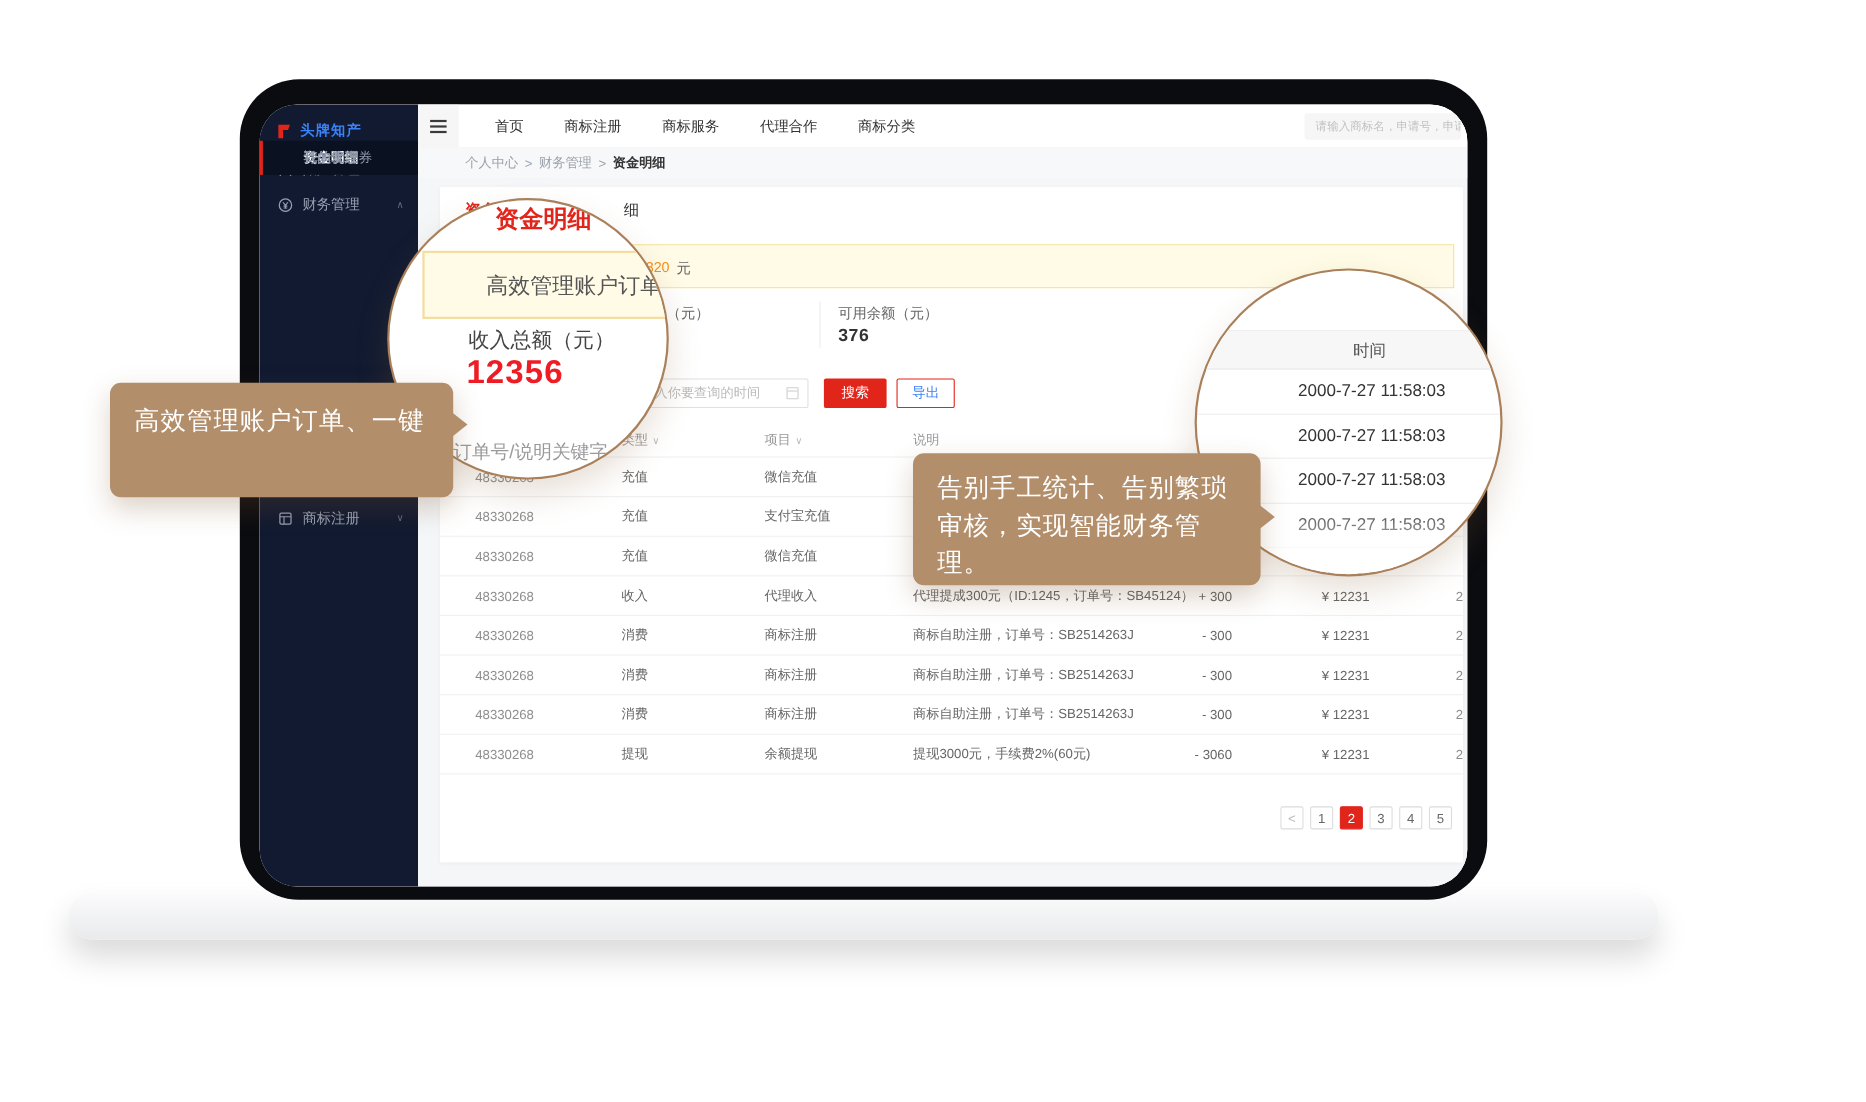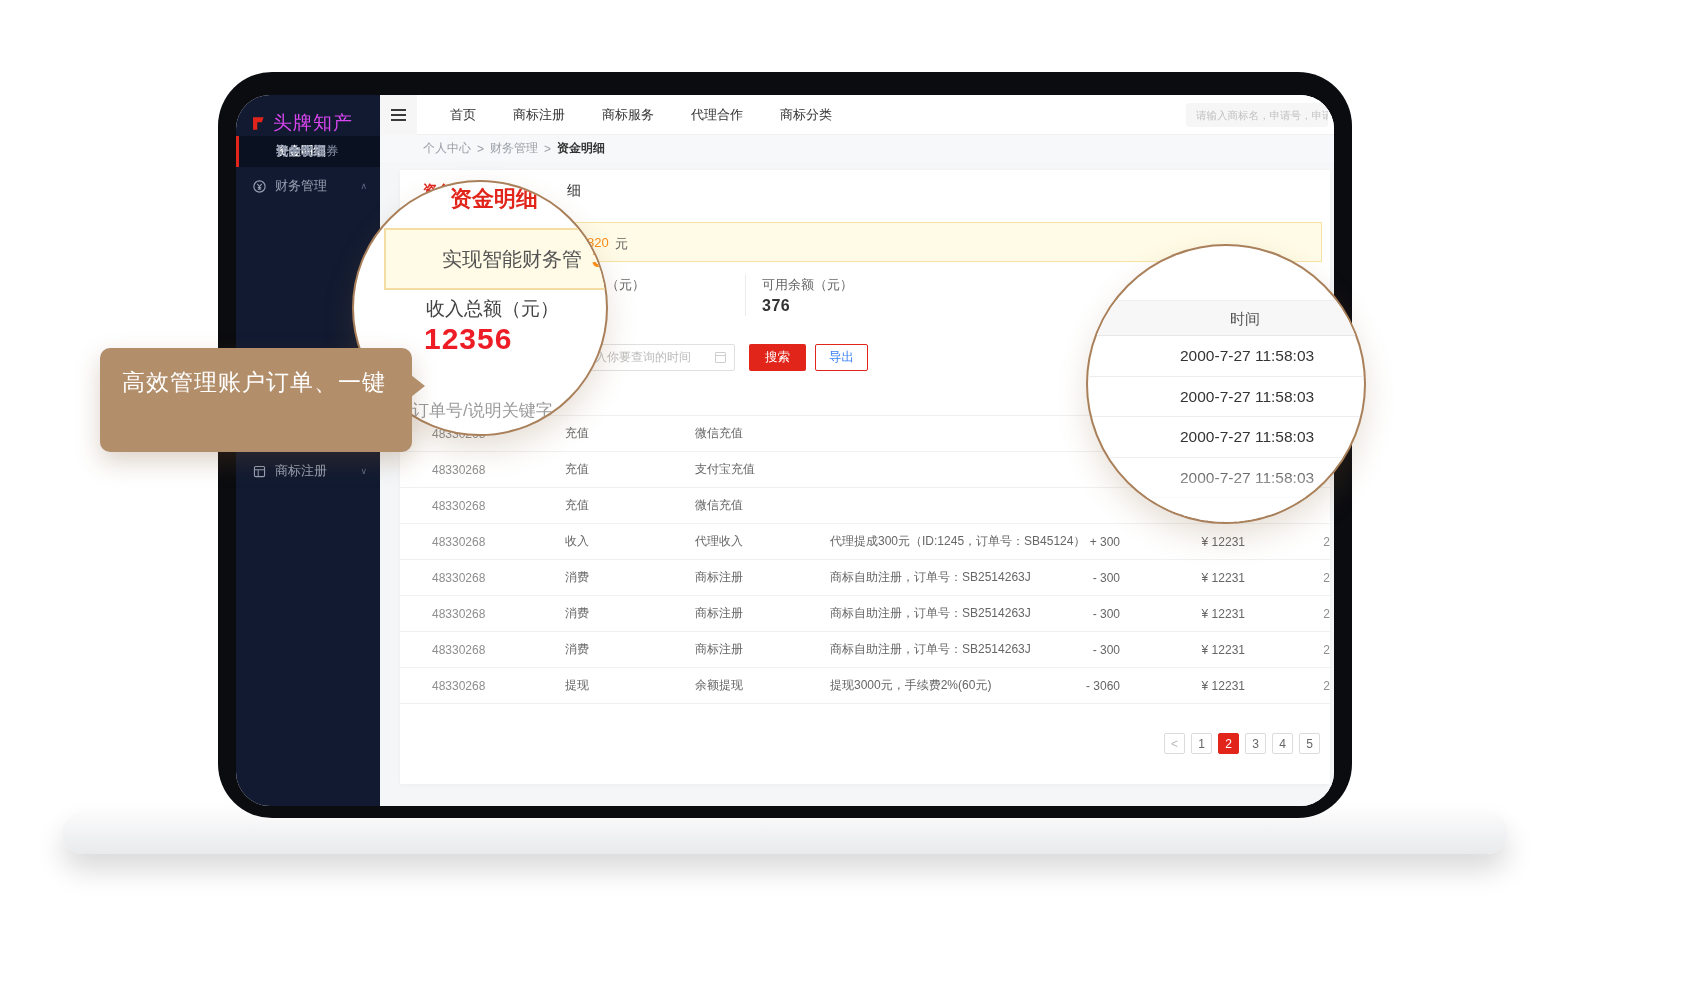--- a/index.html
+++ b/index.html
@@ -11,21 +11,21 @@
   .base { position:absolute; left:62px; top:812px; width:1446px; height:42px;
           background:linear-gradient(180deg,#fbfbfc,#e9eaec); border-radius:22px;
           box-shadow:0 16px 28px rgba(0,0,0,.15); z-index:1; }
   .laptop { position:absolute; left:218px; top:72px; width:1134px; height:746px;
             background:#0b0c10; border-radius:54px; padding:23px 18px 12px; z-index:2; }
   .screen { width:1098px; height:711px; border-radius:34px; overflow:hidden; background:#fff; display:flex; }
 
   
   .sidebar { width:144px; flex:0 0 144px; background:#111a31; position:relative; color:#98a1b3; }
   .logo { display:flex; align-items:center; gap:7px; padding:15px 0 0 15px; }
-  .logo-text { color:#d946ef; font-weight:normal; font-size:19px; letter-spacing:1px; }
+  .logo-text { color:#3b82f6; font-weight:bold; font-size:13px; letter-spacing:1px; }
   .side-item { position:absolute; left:0; right:0; height:32px; display:flex; align-items:center;
                gap:8px; padding:0 13px 0 16px; font-size:13px; cursor:pointer; }
   .side-item .chev { margin-left:auto; font-size:9px; color:#5f6a82; }
   .sub-item { position:absolute; left:0; right:0; height:31px; line-height:31px; padding-left:40px;
               font-size:12.5px; color:#8d96aa; cursor:pointer; }
   .sub-item.on { background:#0a1222; color:#fff; border-left:3px solid #e1251b; padding-left:37px; font-weight:bold; }
   .sicon { width:15px; height:15px; flex:0 0 15px; }
 
   
   .main { flex:1; display:flex; flex-direction:column; background:#f4f6f8; min-width:0; }
@@ -222,20 +222,29 @@
             <span class="stat-label" style="left:362px;top:106px">可用余额（元）</span>
             <span class="stat-value" style="left:362px;top:127px">376</span>
 
             <div class="date-input">
               <span>请输入你要查询的时间</span>
               <span class="cal"></span>
             </div>
             <div class="btn btn-search">搜索</div>
             <div class="btn btn-export">导出</div>
 
+            <div class="thead">
+              <span class="c1">订单号/说明关键字</span>
+              <span class="c2"><span>类型</span><span class="caret">∨</span></span>
+              <span class="c3"><span>项目</span><span class="caret">∨</span></span>
+              <span class="c4">说明</span>
+              <span class="c5"></span>
+              <span class="c6"></span>
+              <span class="c7">时间</span>
+            </div>
 
             <div class="tbody">
 
                 <div class="trow">
                   <span class="c1">48330268</span>
                   <span class="c2">充值</span>
                   <span class="c3">微信充值</span>
                   <span class="c4"></span>
                   <span class="c5"></span>
                   <span class="c6"></span>
@@ -328,21 +337,21 @@
           </div>
         </div>
       </div>
 
     </div>
   </div>
 
   <div class="mag mag-l">
     <span class="m-tab">资金明细</span>
     <div class="m-banner">
-      <span class="t">实现智能财务管</span>
+      <span class="t">高效管理账户订单</span>
       <span class="n">32124</span>
     </div>
     <span class="m-ilabel">收入总额（元）</span>
     <span class="m-ivalue">12356</span>
     <span class="m-colhead">订单号/说明关键字</span>
   </div>
 
   <div class="mag mag-r">
     <div class="m-band">
       <span>时间</span>
@@ -355,14 +364,20 @@
         <div class="m-time">2000-7-27  11:58:03</div>
         <div class="m-time">2000-7-27  11:58:03</div>
       </div>
     <div class="m-fade"></div>
   </div>
 
   <div class="callout co-l">
     <div>高效管理账户订单、一键</div>
     <span class="arrow"></span>
   </div>
+  <div class="callout co-r">
+    <div>告别手工统计、告别繁琐</div>
+    <div>审核，实现智能财务管</div>
+    <div>理。</div>
+    <span class="arrow"></span>
+  </div>
 
 </div>
 
 </body></html>

